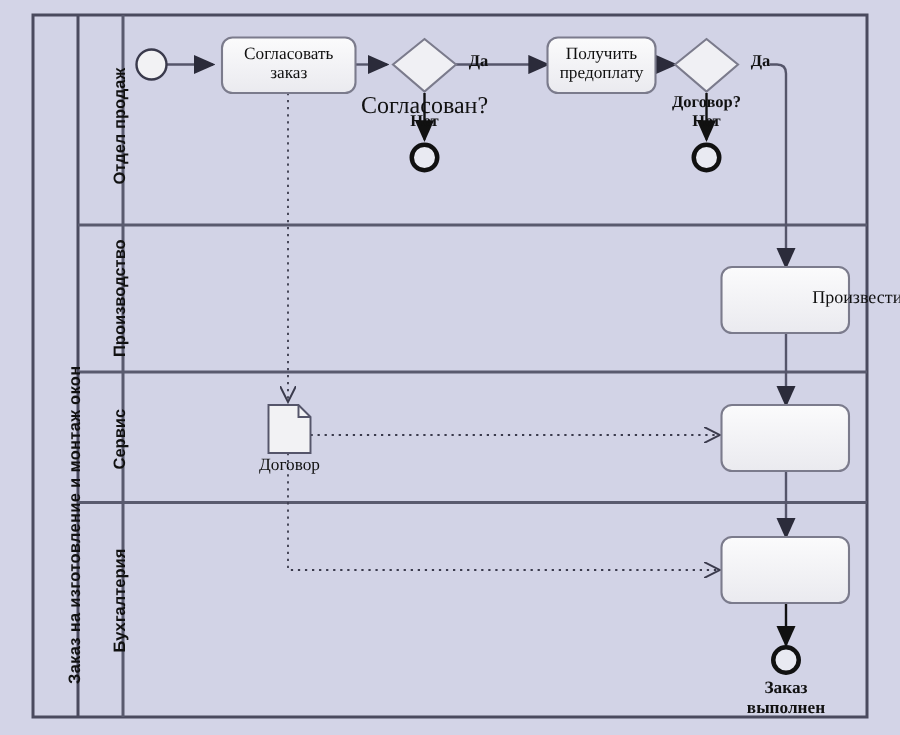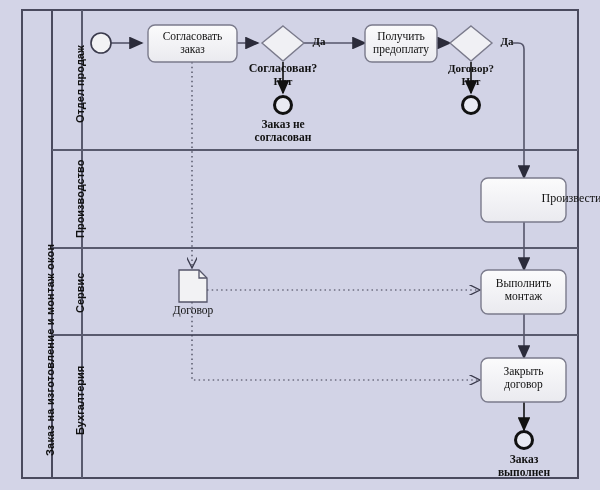--- a/index.html
+++ b/index.html
@@ -88,38 +88,32 @@
   <div class="vtxt" style="left:74px;top:123px;transform:rotate(-90deg);font-size:11px;font-weight:bold;
               font-family:'Liberation Sans',sans-serif;">Отдел продаж</div>
   <div class="vtxt" style="left:74px;top:238px;transform:rotate(-90deg);font-size:11px;font-weight:bold;
               font-family:'Liberation Sans',sans-serif;">Производство</div>
   <div class="vtxt" style="left:74px;top:313px;transform:rotate(-90deg);font-size:11px;font-weight:bold;
               font-family:'Liberation Sans',sans-serif;">Сервис</div>
   <div class="vtxt" style="left:74px;top:435px;transform:rotate(-90deg);font-size:11px;font-weight:bold;
               font-family:'Liberation Sans',sans-serif;">Бухгалтерия</div>
 
 
-  <div class="txt" style="left:233px;top:118px;width:100px;font-size:11.5px;font-weight:bold;white-space:pre-line;">Заказ не
-согласован</div>
 
 
   <div class="txt" style="left:474px;top:453px;width:100px;font-size:11.5px;font-weight:bold;white-space:pre-line;">Заказ
 выполнен</div>
 
   <div class="txt" style="left:363px;top:30px;width:76px;font-size:11.5px;white-space:pre-line;">Получить
 предоплату</div>
   <div class="txt" style="left:148px;top:30px;width:89px;font-size:11.5px;white-space:pre-line;">Согласовать
 заказ</div>
   <div class="txt" style="left:481px;top:192px;width:85px;font-size:12px;white-space:pre-line;padding-left:48px;">Произвести</div>
-  <div class="txt" style="left:481px;top:277px;width:85px;font-size:11.5px;white-space:pre-line;">Выполнить
-монтаж</div>
-  <div class="txt" style="left:481px;top:365px;width:85px;font-size:11.5px;white-space:pre-line;">Закрыть
-договор</div>
 
-  <div class="txt" style="left:238px;top:62px;width:90px;font-size:12px;font-weight:bold;">Согласован?</div>
+  <div class="txt" style="left:238px;top:62px;width:90px;font-size:16px;font-weight:normal;">Согласован?</div>
   <div class="txt" style="left:253px;top:75px;width:60px;font-size:11px;font-weight:bold;">Нет</div>
   <div class="txt" style="left:306px;top:35px;width:26px;font-size:11px;font-weight:bold;">Да</div>
 
   <div class="txt" style="left:432px;top:62px;width:78px;font-size:11px;font-weight:bold;">Договор?</div>
   <div class="txt" style="left:441px;top:75px;width:60px;font-size:11px;font-weight:bold;">Нет</div>
   <div class="txt" style="left:494px;top:35px;width:26px;font-size:11px;font-weight:bold;">Да</div>
 
   <div class="txt" style="left:153px;top:304px;width:80px;font-size:11.5px;">Договор</div>
 
 </div>

